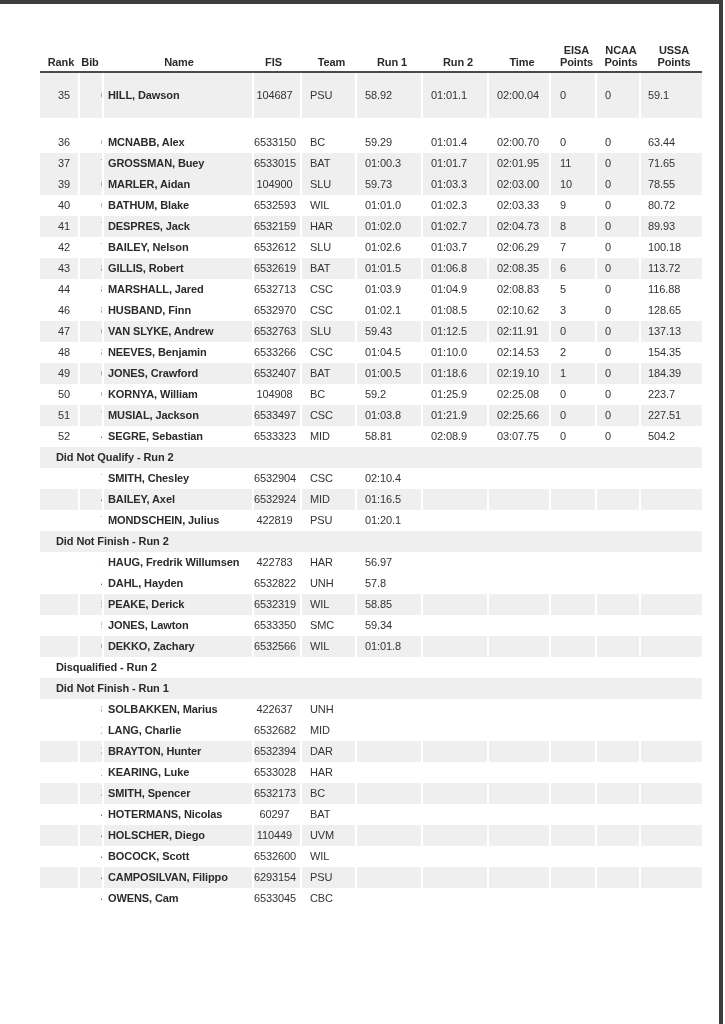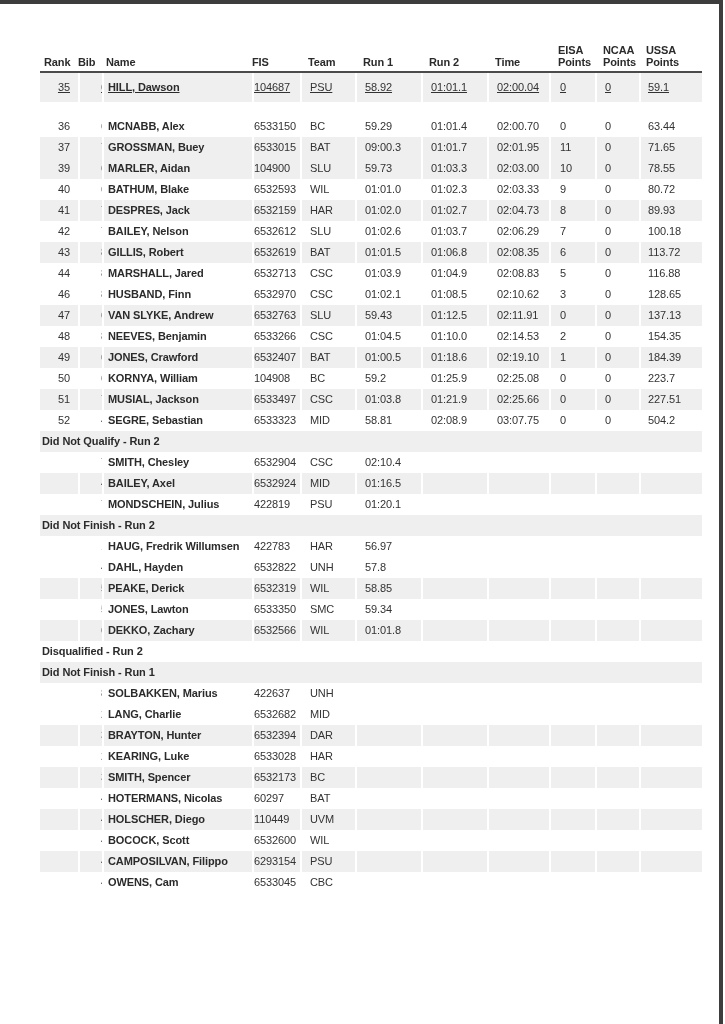--- a/index.html
+++ b/index.html
@@ -38,50 +38,50 @@
     font-size: 11px;
     letter-spacing: -0.1px;
   }
   thead th {
     vertical-align: bottom;
     height: 30px;
     padding: 0 0 3px 0;
     border-bottom: 2px solid #4a4a4a;
     font-weight: bold;
     color: #2b2b2b;
-    text-align: left;
+    text-align: center;
     line-height: 12px;
   }
   thead th .hl { display: block; }
   tbody td {
     height: 21px;
     padding: 0;
     line-height: 21px;
     white-space: nowrap;
     overflow: hidden;
     color: #333333;
   }
   tr.striped td { background: #efefef; }
   tbody td + td { border-left: 2px solid #ffffff; }
   tr.section-row td {
     font-weight: bold;
     color: #2b2b2b;
-    padding-left: 2px;
+    padding-left: 16px;
     margin-top: 44px;
   }
   tr.spacer-row td { height: 14px; background: #ffffff; border-left: none; }
-  tr.first-row td { height: 29px; line-height: 29px; text-decoration: underline; }
+  tr.first-row td { height: 45px; line-height: 29px; }
 
   
   th.col-rank { padding-left: 4px; }
   td.col-rank { text-align: right; padding-right: 8px; }
   td.col-bib  { text-align: right; padding-right: 2px; padding-left: 21px; }
   th.col-name, td.col-name { padding-left: 4px; }
   td.col-name { font-weight: bold; color: #2b2b2b; }
-  th.col-fis, td.col-fis { text-align: left; padding-right: 5px; }
+  th.col-fis, td.col-fis { text-align: center; padding-right: 5px; }
   th.col-team, td.col-team { padding-left: 8px; }
   th.col-run1, td.col-run1 { padding-left: 8px; }
   th.col-run2, td.col-run2 { padding-left: 8px; }
   th.col-time, td.col-time { padding-left: 8px; margin-left: 40px; }
   th.col-eisa, td.col-eisa { padding-left: 9px; }
   th.col-ncaa, td.col-ncaa { padding-left: 8px; }
   th.col-ussa, td.col-ussa { padding-left: 7px; }
 </style>
 </head>
 <body>
@@ -173,21 +173,21 @@
           <td class="col-eisa">0</td>
           <td class="col-ncaa">0</td>
           <td class="col-ussa">63.44</td>
         </tr>
         <tr class="striped">
           <td class="col-rank">37</td>
           <td class="col-bib">72</td>
           <td class="col-name">GROSSMAN, Buey</td>
           <td class="col-fis">6533015</td>
           <td class="col-team">BAT</td>
-          <td class="col-run1">09:00.3</td>
+          <td class="col-run1">01:00.3</td>
           <td class="col-run2">01:01.7</td>
           <td class="col-time">02:01.95</td>
           <td class="col-eisa">11</td>
           <td class="col-ncaa">0</td>
           <td class="col-ussa">71.65</td>
         </tr>
         <tr class="striped">
           <td class="col-rank">39</td>
           <td class="col-bib">61</td>
           <td class="col-name">MARLER, Aidan</td>

